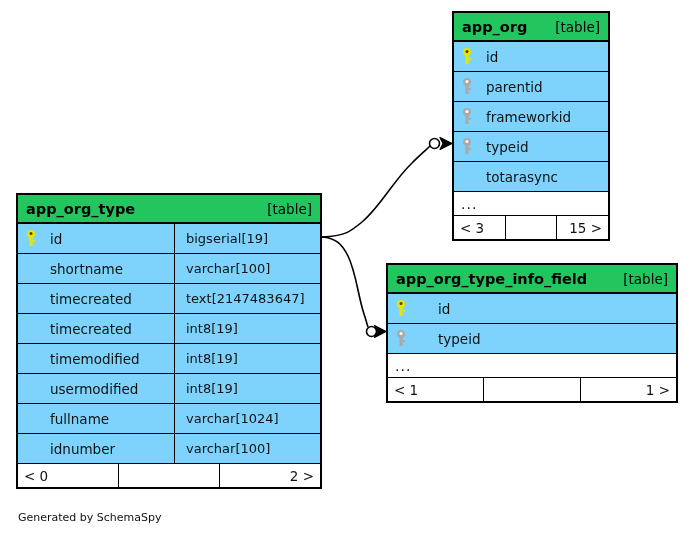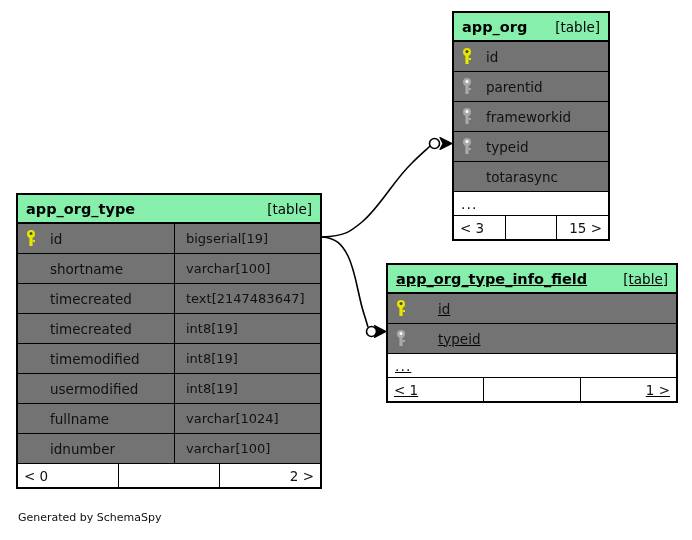--- a/index.html
+++ b/index.html
@@ -37,21 +37,21 @@
   .tbl {
     position: absolute;
     box-sizing: border-box;
     border: 2px solid #000000;
     background: #ffffff;
     z-index: 2;
   }
 
   .tbl-header {
     box-sizing: border-box;
-    background: #86efac;
+    background: #22c55e;
     border-bottom: 2px solid #000000;
     display: flex;
     align-items: center;
     justify-content: space-between;
     padding: 0 8px;
     height: 29px;
     white-space: nowrap;
   }
   .tbl-title {
     font-weight: bold;
@@ -64,21 +64,21 @@
     color: #000000;
     padding-left: 14px;
   }
 
   .row {
     box-sizing: border-box;
     display: flex;
     align-items: stretch;
     height: 30px;
     border-bottom: 1.5px solid #000000;
-    background: #737373;
+    background: #7dd3fc;
     justify-content: center;
   }
   .row:last-child { border-bottom: none; }
 
   .cell-name {
     box-sizing: border-box;
     display: flex;
     align-items: center;
     padding-left: 8px;
     font-size: 13.5px;
@@ -152,21 +152,21 @@
     left: 452px; top: 11px; width: 158px;
   }
   #tbl-app-org .cell-name { flex: 1 1 auto; }
 
   #tbl-app-org-type {
     left: 16px; top: 193px; width: 306px;
   }
   #tbl-app-org-type .cell-name { flex: 0 0 156px; }
 
   #tbl-app-org-type-info-field {
-    left: 386px; top: 263px; width: 292px; text-decoration: underline;
+    left: 386px; top: 263px; width: 292px;
   }
   #tbl-app-org-type-info-field .cell-name { flex: 1 1 auto; }
   #tbl-app-org-type-info-field .keyslot { width: 40px; min-width: 40px; }
 
   
   .caption {
     position: absolute;
     left: 18px;
     top: 511px;
     font-size: 11px;

